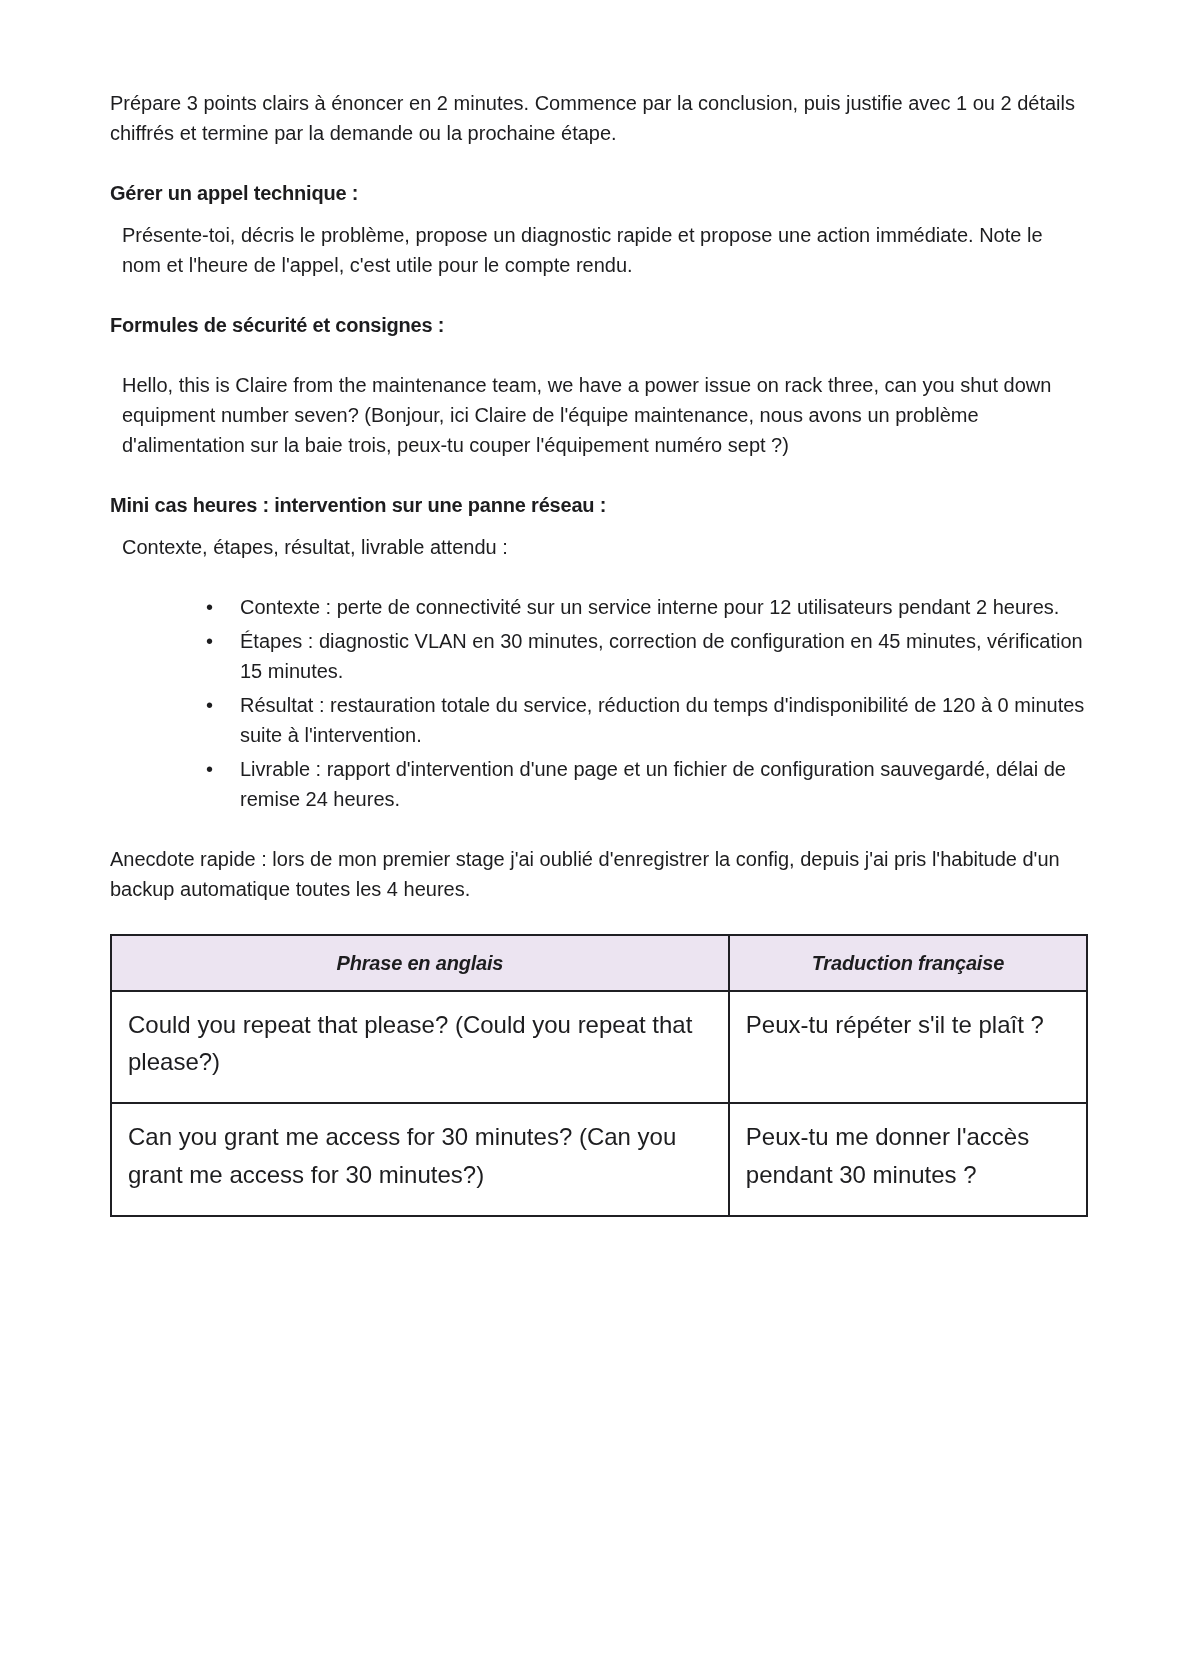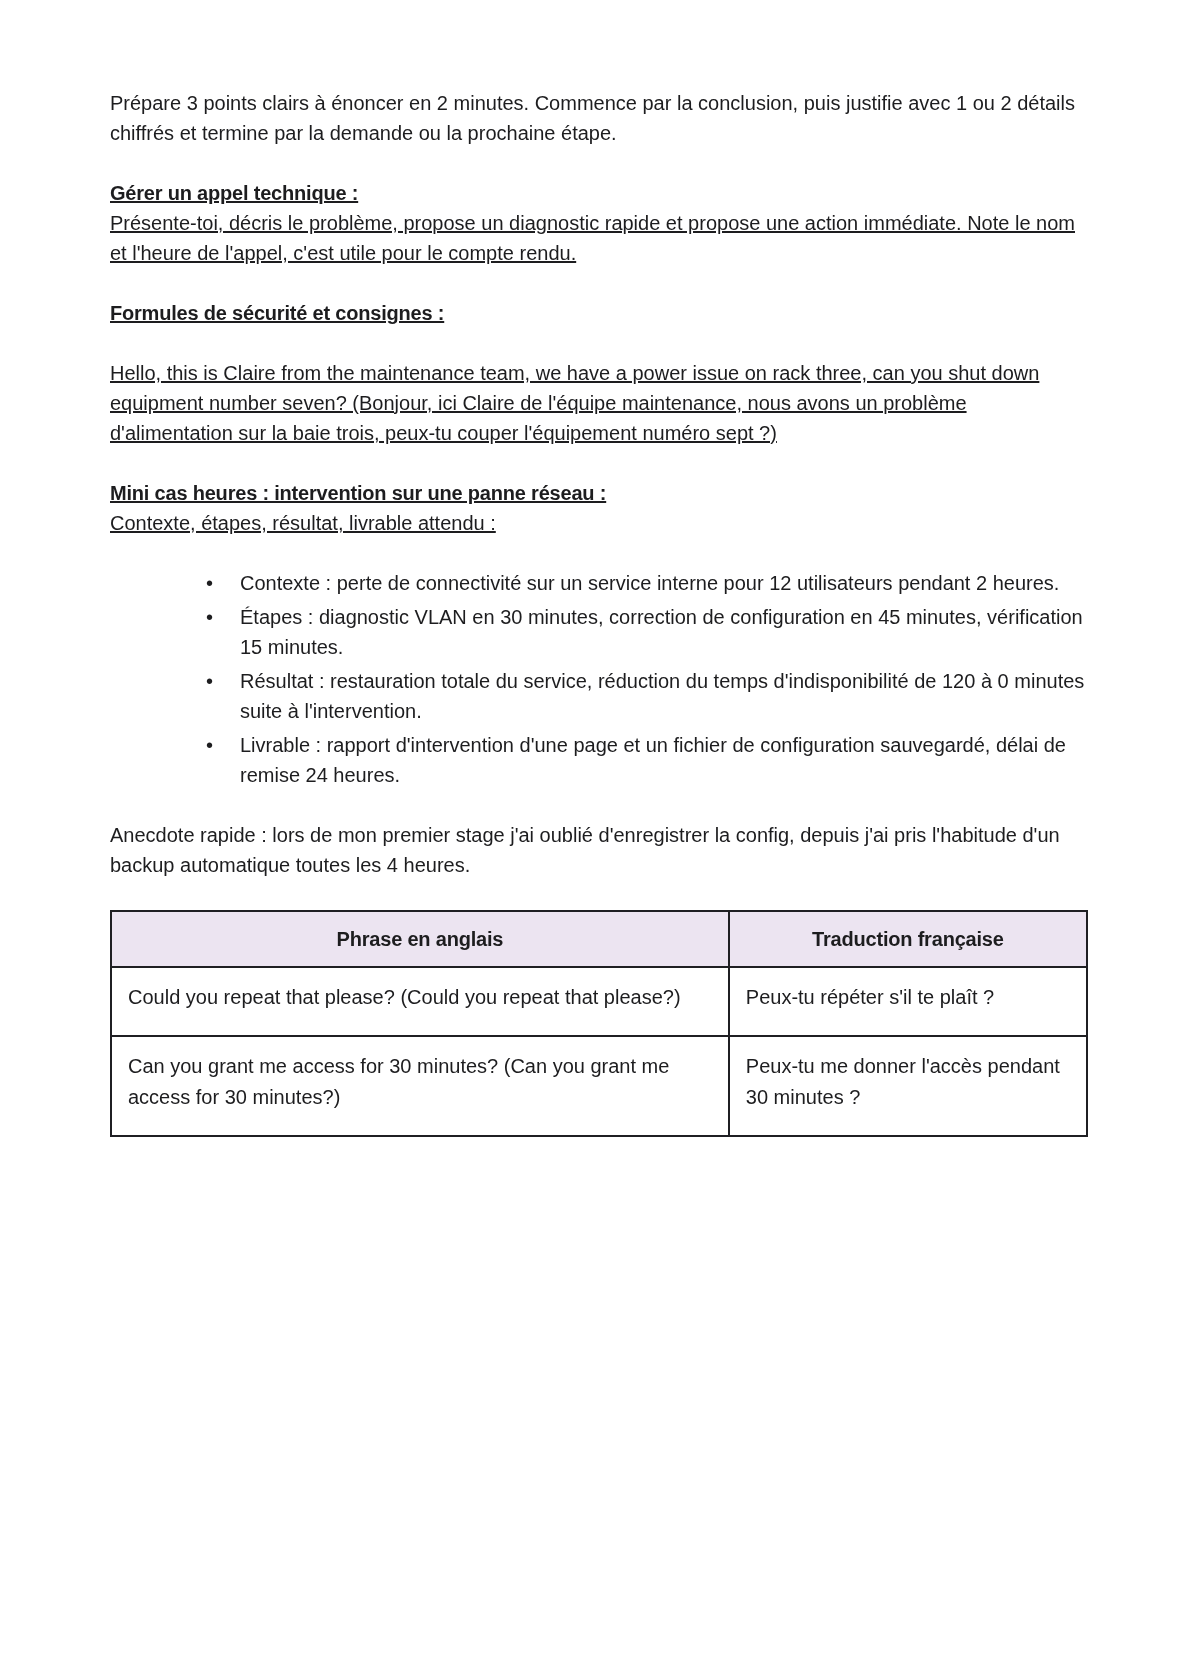--- a/index.html
+++ b/index.html
@@ -9,31 +9,31 @@
     box-sizing: border-box;
     background: #ffffff;
     color: #1d1d1f;
     font-family: "Liberation Sans", "DejaVu Sans", sans-serif;
     font-size: 20px;
     line-height: 1.5;
     padding: 88px 112px 40px 110px;
     overflow: hidden;
   }
   .para { margin: 0 0 30px 0; }
-  .section { margin: 0 0 30px 0; text-decoration: underline; }
+  .section { margin: 0 0 30px 0; }
   .section h3 {
     font-size: 20px;
     line-height: 1.5;
     font-weight: 700;
     margin: 0;
     color: #1d1d1f;
     letter-spacing: -0.2px;
   }
   .section h3.green { color: #1f9e6e; }
-  .section p { margin: 0; }
+  .section p { margin: 12px; }
   ul.case-list {
     list-style: none;
     margin: 0 0 30px 0;
     padding: 0 0 0 96px;
   }
   ul.case-list li {
     position: relative;
     padding-left: 34px;
     margin: 0 0 4px 0;
   }
@@ -54,25 +54,26 @@
   table.translation th, table.translation td {
     border: 2px solid #1f1f23;
   }
   table.translation th {
     background: #ece4f1;
     font-weight: 700;
     text-align: center;
     padding: 12px 10px;
     font-size: 20px;
     letter-spacing: -0.2px;
+    font-style: italic;
   }
   table.translation td {
     vertical-align: top;
     padding: 14px 16px 22px 16px;
-    font-size: 20px;
+    font-size: 24px;
     line-height: 1.55;
   }
   .col-en { width: 63.3%; }
   .col-fr { width: 36.7%; }
 </style>
 </head>
 <body>
 
 <div class="page">
 

